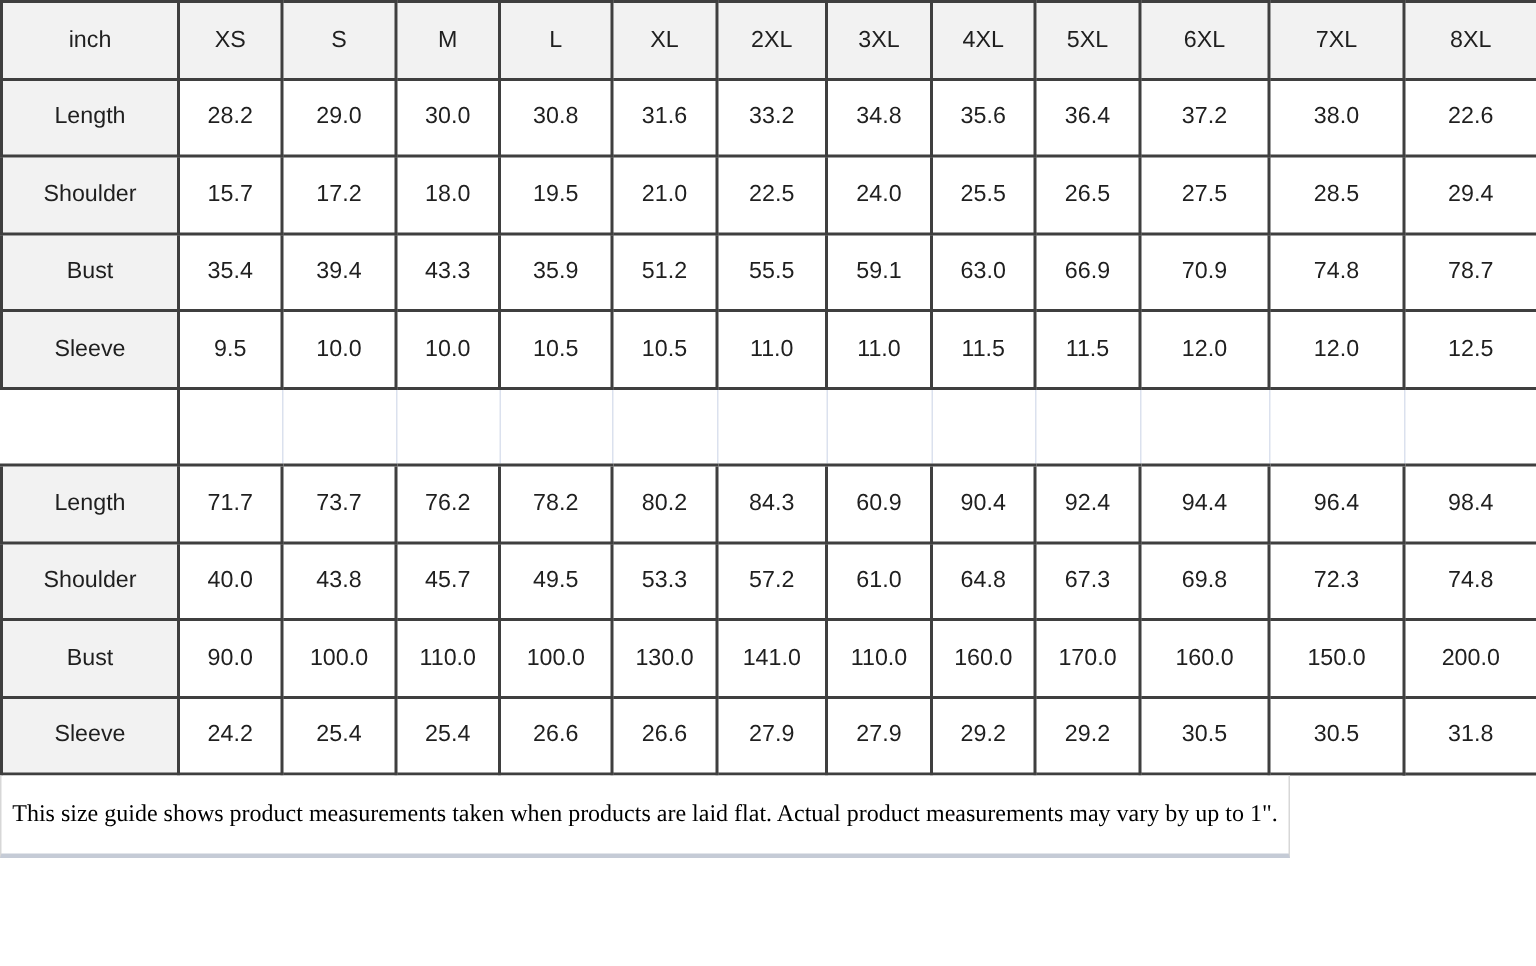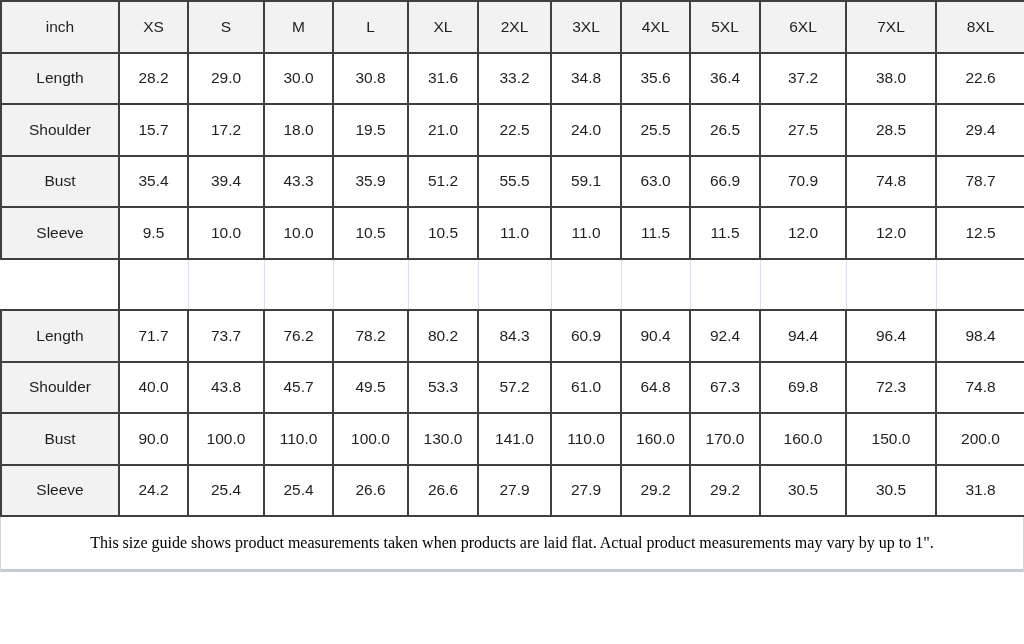--- a/index.html
+++ b/index.html
@@ -38,21 +38,21 @@
     border-left: 1px solid #dbe1ee;
     border-right: 1px solid #dbe1ee;
   }
   tr.sep td:first-child {
     border-left: 1px solid #ffffff;
     border-right: 2px solid #3f3f3f;
   }
   tr.sep td:last-child { border-right: 1px solid #dbe1ee; }
 
   .footer-note {
-    width: 1024px;
+    width: 860px;
     height: 55px;
     display: flex;
     align-items: center;
     justify-content: center;
     border-left: 1px solid #d7d7d7;
     border-right: 1px solid #d7d7d7;
     border-bottom: 3px solid #c5cbd6;
     font-family: "Liberation Serif", serif;
     font-size: 16px;
     color: #000000;

